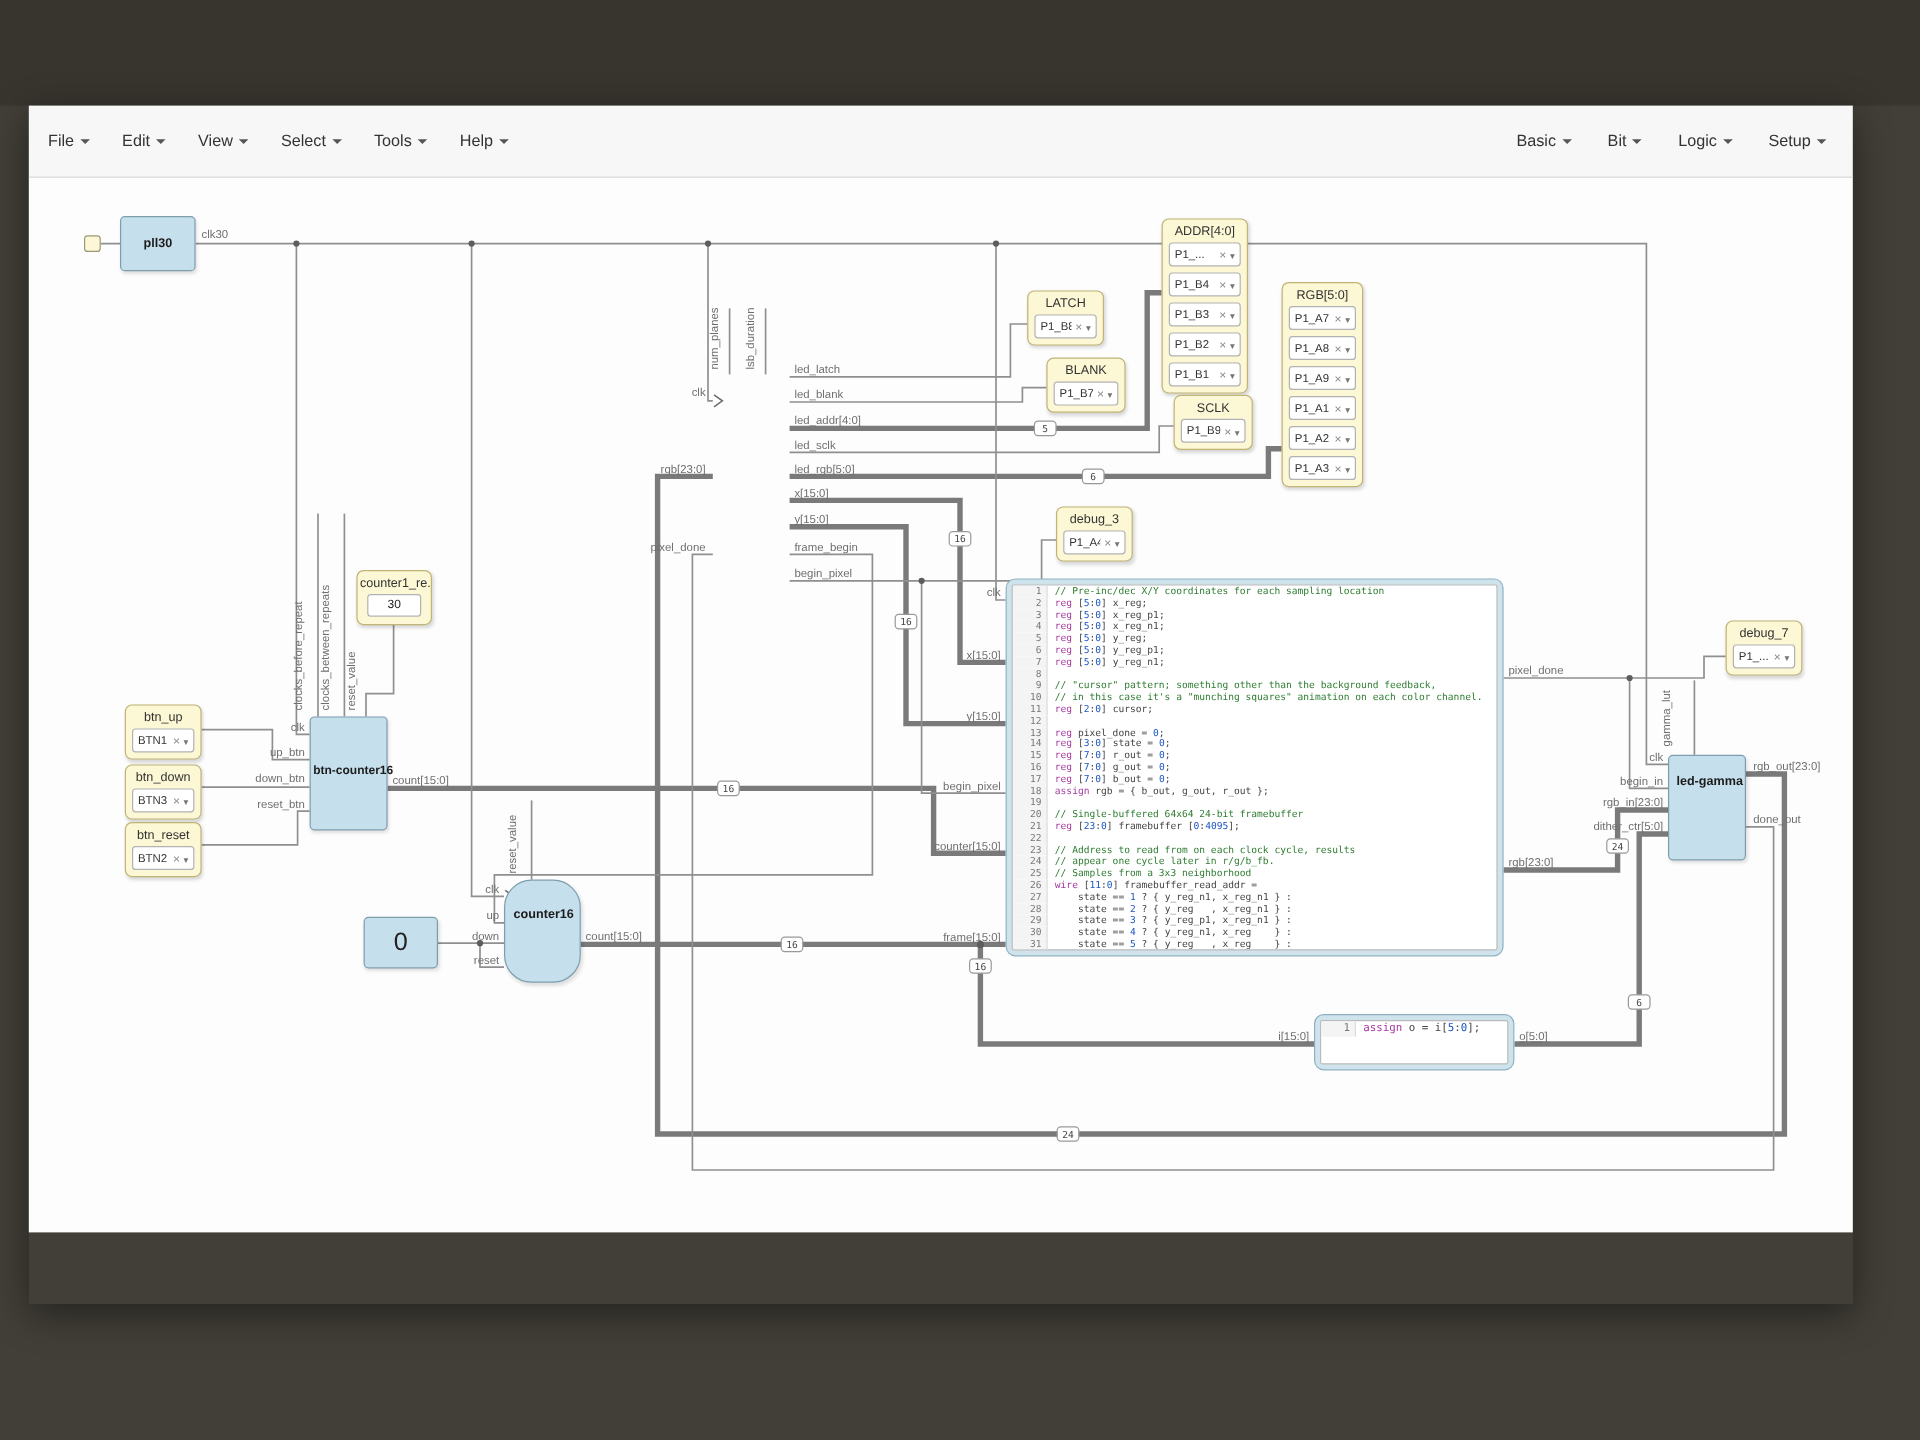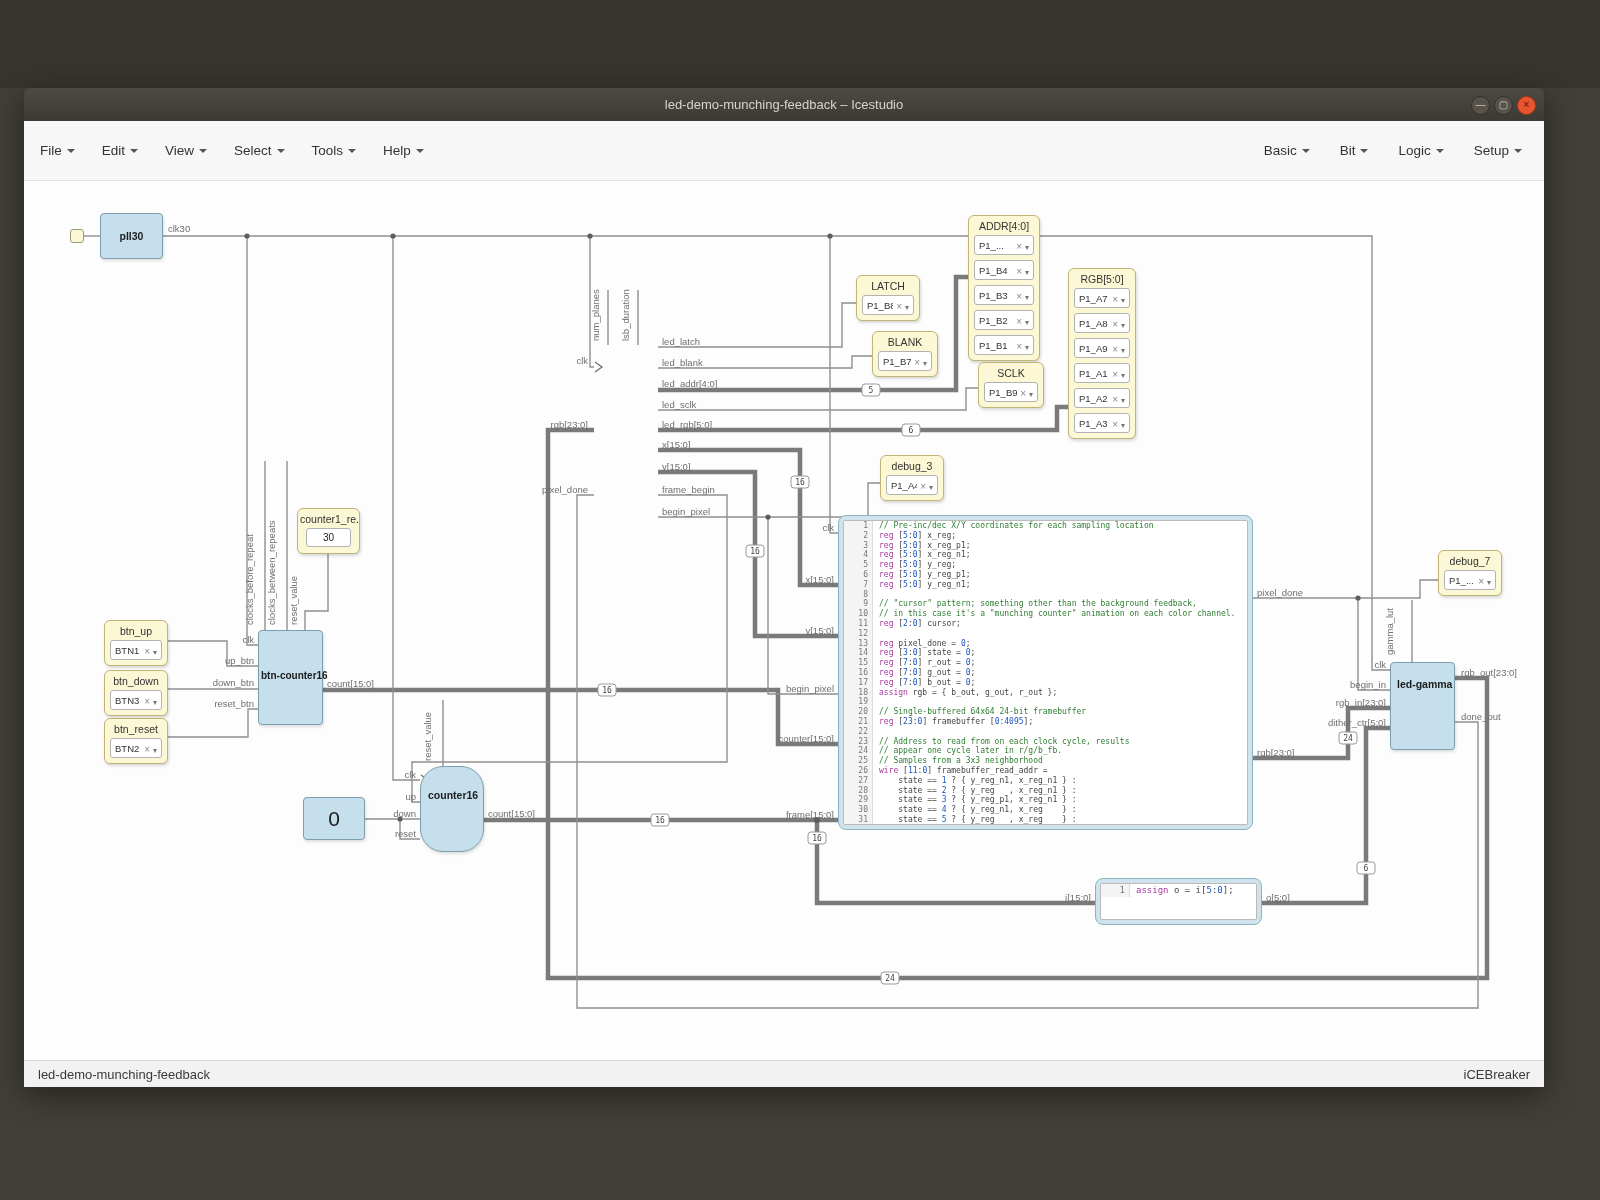--- a/index.html
+++ b/index.html
@@ -50,28 +50,20 @@
   .c-kw{color:#a63aa0;}
   .c-num{color:#1a56c4;}
 </style>
 </head>
 <body>
 
 <div class="screen">
   <div class="desktop-top"></div>
 
   <div class="window">
-    <div class="titlebar">
-      <span class="title">led-demo-munching-feedback – Icestudio</span>
-      <div class="winbtns">
-        <div class="wbtn">—</div>
-        <div class="wbtn">▢</div>
-        <div class="wbtn close">×</div>
-      </div>
-    </div>
 
     <div class="menubar">
       <div class="menus">
         <span class="menu-item"><span>File</span><span class="caret"></span></span>
         <span class="menu-item"><span>Edit</span><span class="caret"></span></span>
         <span class="menu-item"><span>View</span><span class="caret"></span></span>
         <span class="menu-item"><span>Select</span><span class="caret"></span></span>
         <span class="menu-item"><span>Tools</span><span class="caret"></span></span>
         <span class="menu-item"><span>Help</span><span class="caret"></span></span>
       </div>
@@ -378,21 +370,21 @@
         <div class="code-inner">
             <div class="cl"><span class="ln">1</span><span class="ct"><span class="c-com">// Pre-inc/dec X/Y coordinates for each sampling location</span></span></div>
             <div class="cl"><span class="ln">2</span><span class="ct"><span class="c-kw">reg</span> [<span class="c-num">5</span>:<span class="c-num">0</span>] x_reg;</span></div>
             <div class="cl"><span class="ln">3</span><span class="ct"><span class="c-kw">reg</span> [<span class="c-num">5</span>:<span class="c-num">0</span>] x_reg_p1;</span></div>
             <div class="cl"><span class="ln">4</span><span class="ct"><span class="c-kw">reg</span> [<span class="c-num">5</span>:<span class="c-num">0</span>] x_reg_n1;</span></div>
             <div class="cl"><span class="ln">5</span><span class="ct"><span class="c-kw">reg</span> [<span class="c-num">5</span>:<span class="c-num">0</span>] y_reg;</span></div>
             <div class="cl"><span class="ln">6</span><span class="ct"><span class="c-kw">reg</span> [<span class="c-num">5</span>:<span class="c-num">0</span>] y_reg_p1;</span></div>
             <div class="cl"><span class="ln">7</span><span class="ct"><span class="c-kw">reg</span> [<span class="c-num">5</span>:<span class="c-num">0</span>] y_reg_n1;</span></div>
             <div class="cl"><span class="ln">8</span><span class="ct">&nbsp;</span></div>
             <div class="cl"><span class="ln">9</span><span class="ct"><span class="c-com">// "cursor" pattern; something other than the background feedback,</span></span></div>
-            <div class="cl"><span class="ln">10</span><span class="ct"><span class="c-com">// in this case it's a "munching counter" animation on each color channel.</span></span></div>
+            <div class="cl"><span class="ln">10</span><span class="ct"><span class="c-com">// in this case it's a "munching squares" animation on each color channel.</span></span></div>
             <div class="cl"><span class="ln">11</span><span class="ct"><span class="c-kw">reg</span> [<span class="c-num">2</span>:<span class="c-num">0</span>] cursor;</span></div>
             <div class="cl"><span class="ln">12</span><span class="ct">&nbsp;</span></div>
             <div class="cl"><span class="ln">13</span><span class="ct"><span class="c-kw">reg</span> pixel_done = <span class="c-num">0</span>;</span></div>
             <div class="cl"><span class="ln">14</span><span class="ct"><span class="c-kw">reg</span> [<span class="c-num">3</span>:<span class="c-num">0</span>] state = <span class="c-num">0</span>;</span></div>
             <div class="cl"><span class="ln">15</span><span class="ct"><span class="c-kw">reg</span> [<span class="c-num">7</span>:<span class="c-num">0</span>] r_out = <span class="c-num">0</span>;</span></div>
             <div class="cl"><span class="ln">16</span><span class="ct"><span class="c-kw">reg</span> [<span class="c-num">7</span>:<span class="c-num">0</span>] g_out = <span class="c-num">0</span>;</span></div>
             <div class="cl"><span class="ln">17</span><span class="ct"><span class="c-kw">reg</span> [<span class="c-num">7</span>:<span class="c-num">0</span>] b_out = <span class="c-num">0</span>;</span></div>
             <div class="cl"><span class="ln">18</span><span class="ct"><span class="c-kw">assign</span> rgb = { b_out, g_out, r_out };</span></div>
             <div class="cl"><span class="ln">19</span><span class="ct">&nbsp;</span></div>
             <div class="cl"><span class="ln">20</span><span class="ct"><span class="c-com">// Single-buffered 64x64 24-bit framebuffer</span></span></div>
@@ -421,18 +413,14 @@
       <div class="codeblock code-small" style="left:1071px;top:697px;width:167px;height:47px;">
         <div class="code-inner">
             <div class="cl"><span class="ln">1</span><span class="ct"><span class="c-kw">assign</span> o = i[<span class="c-num">5</span>:<span class="c-num">0</span>];</span></div>
           </div>
       </div>
       <div class="pr" style="left:1067px;top:711px;">i[15:0]</div>
       <div class="pl" style="left:1242px;top:711px;text-decoration:underline;">o[5:0]</div>
 
     </div>
 
-    <div class="statusbar">
-      <span>led-demo-munching-feedback</span>
-      <span>iCEBreaker</span>
-    </div>
   </div>
 </div>
 
 </body></html>

